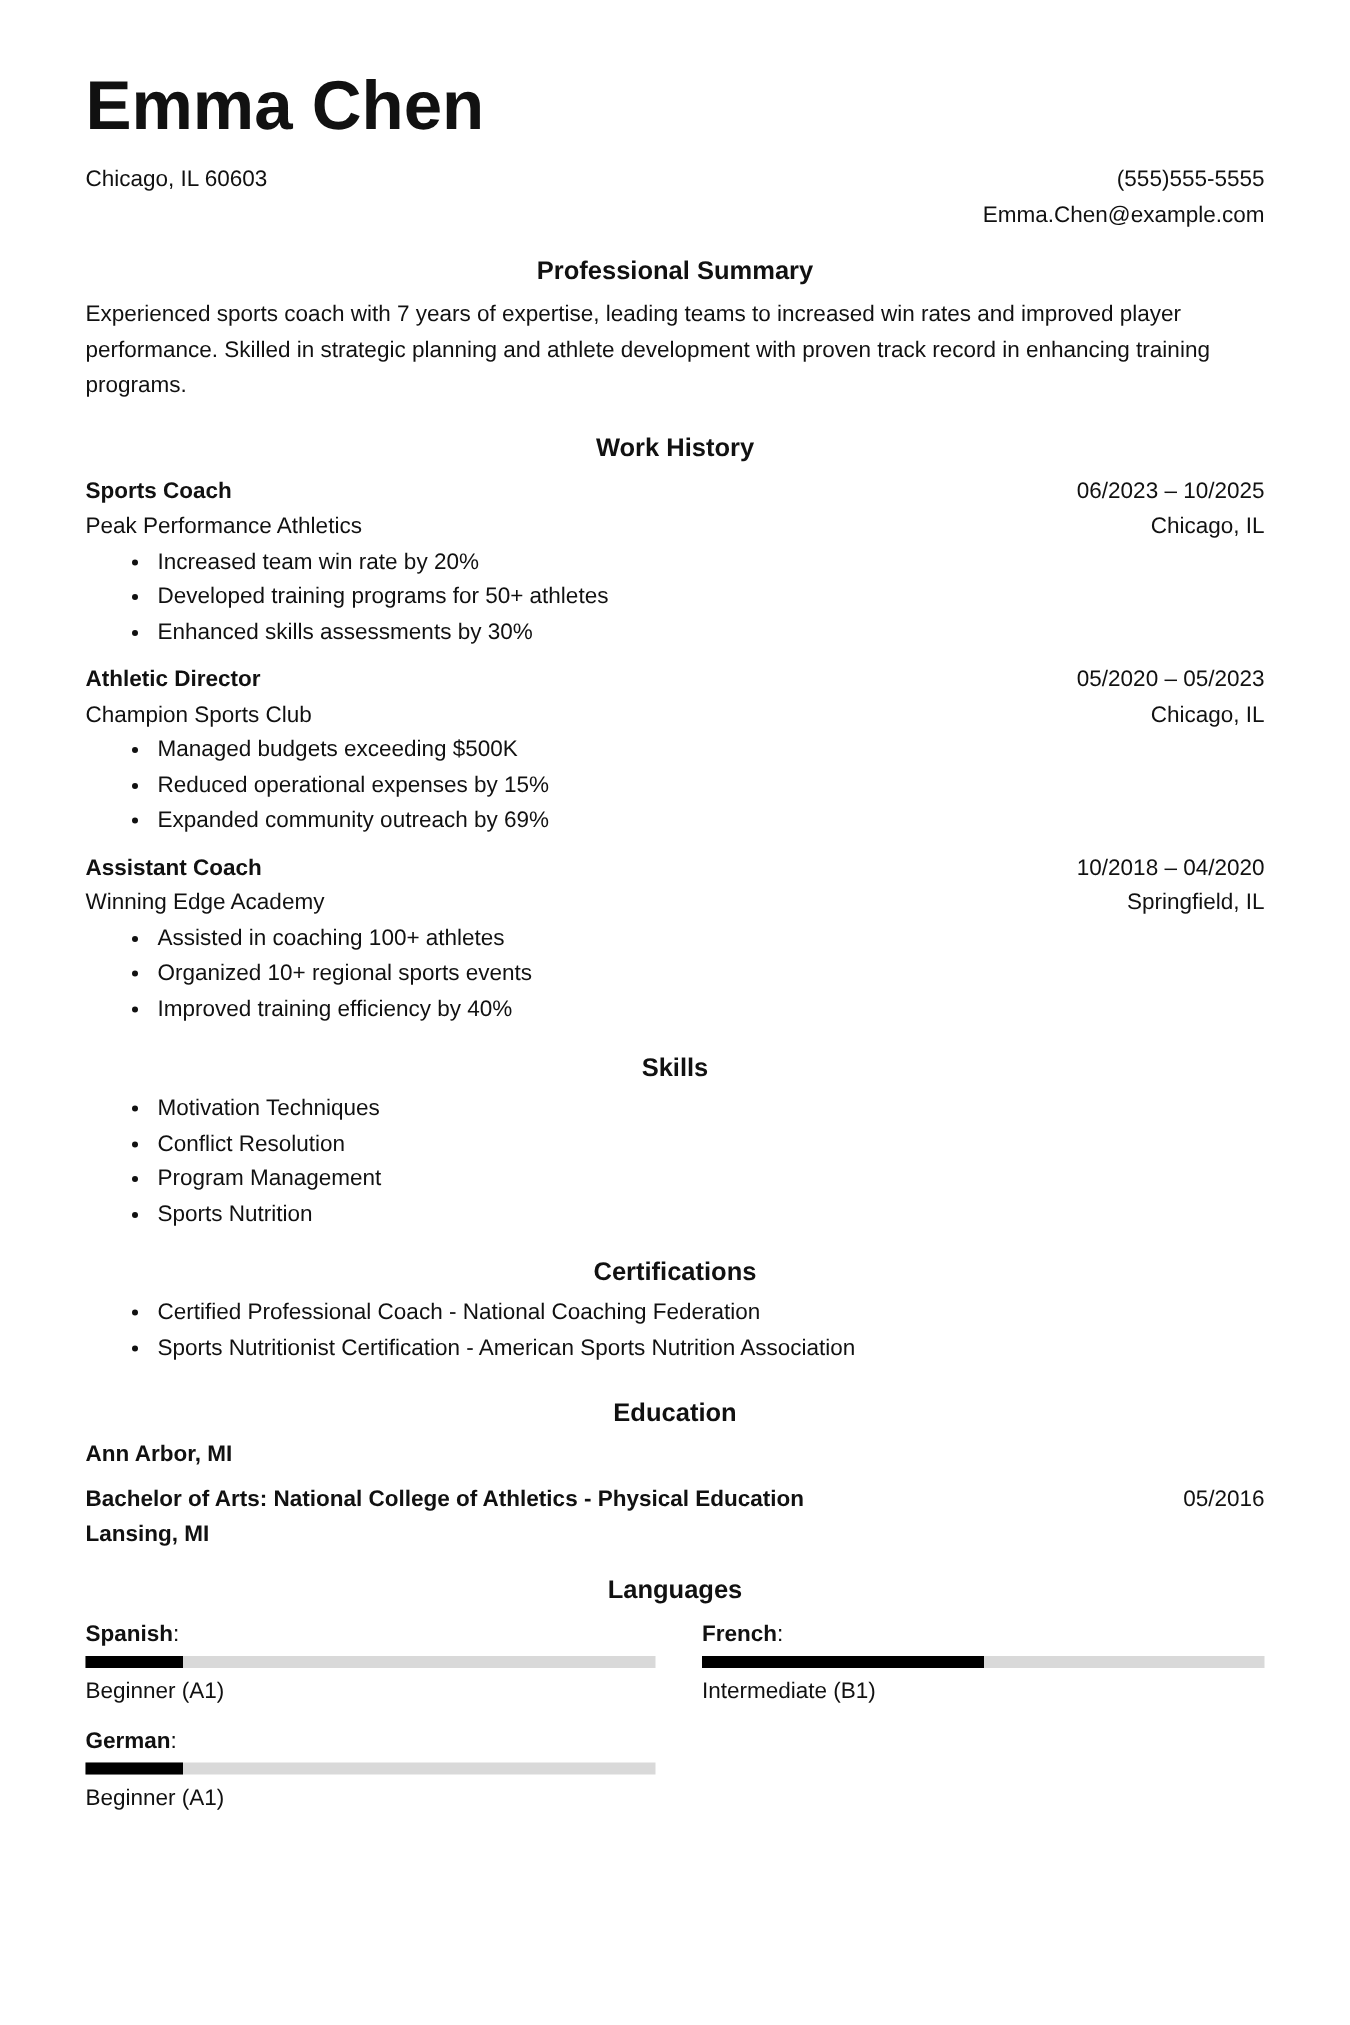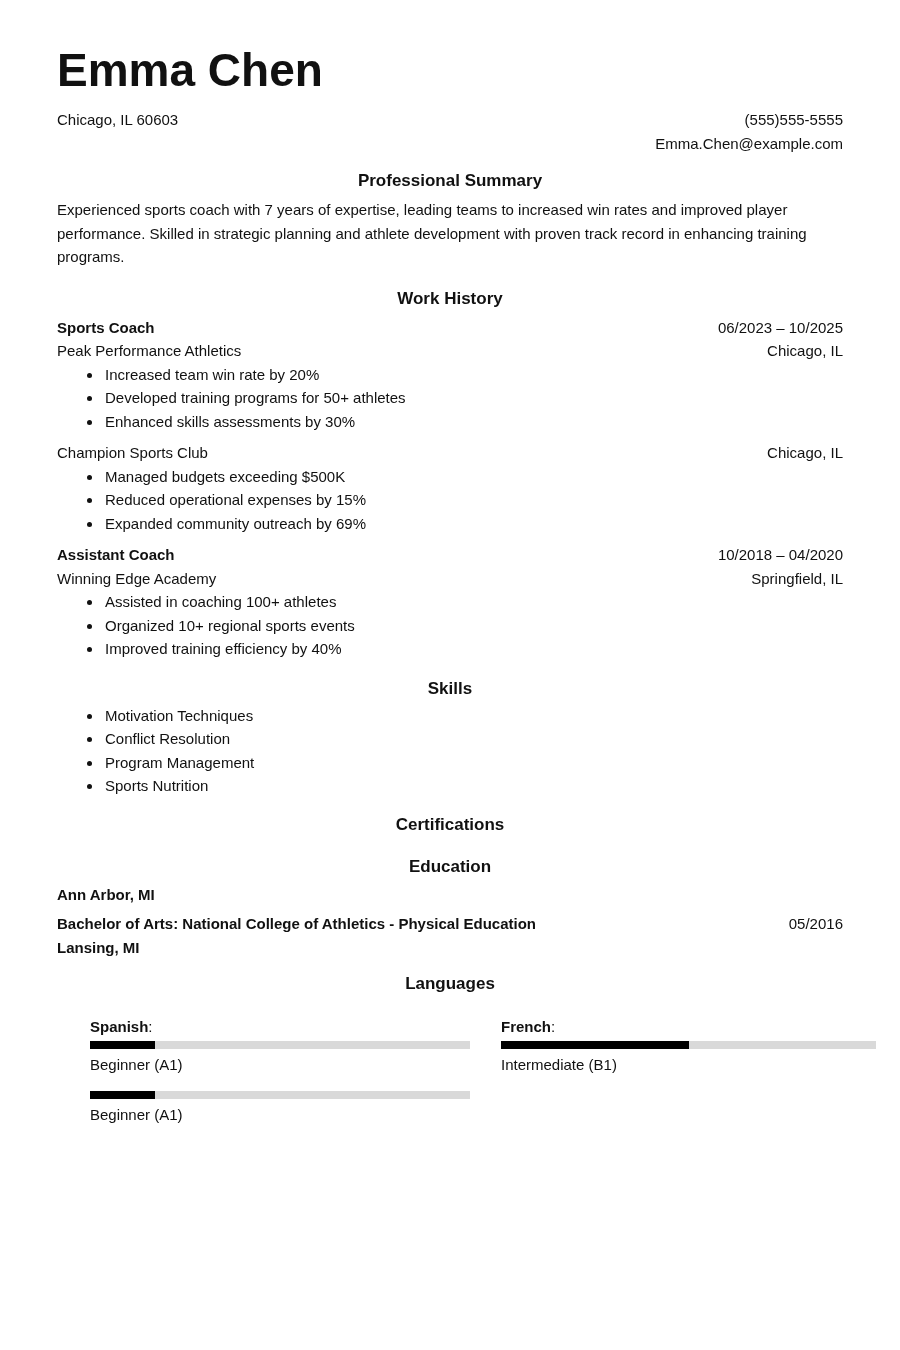--- a/index.html
+++ b/index.html
@@ -53,27 +53,26 @@
 
   .certs-title { margin-top: 16px; margin-bottom: 5px; }
 
   .edu-title { margin-top: 21px; margin-bottom: 6px; }
   .degree { margin-bottom: 6px; }
   .degree-line { display: flex; justify-content: space-between; }
   .degree-name { font-weight: bold; }
   .degree-date { font-weight: normal; }
   .degree-city { font-weight: bold; }
 
-  .lang-title { margin-top: 14px; margin-bottom: 22px; }
+  .lang-title { margin-top: 14px; margin-bottom: 9px; }
   .lang-grid {
     display: grid;
     grid-template-columns: 380px 375px;
     column-gap: 31px;
     row-gap: 11px;
-    margin-left: 33px;
   }
   .lang-label { line-height: 22px; }
   .lang-name { font-weight: bold; }
   .lang-bar { height: 8px; margin: 3px 0 4px 0; }
   .lang-fill { height: 8px; }
 </style>
 </head>
 <body style="color: rgb(17, 17, 17);">
 
 <div class="page">
@@ -103,20 +102,24 @@
     </div>
     <ul class="bullets">
       <li>Increased team win rate by 20%</li>
       <li>Developed training programs for 50+ athletes</li>
       <li>Enhanced skills assessments by 30%</li>
     </ul>
   </div>
 
   <div class="job">
     <div class="row2">
+      <span class="job-title">Athletic Director</span>
+      <span class="right-col">05/2020 – 05/2023</span>
+    </div>
+    <div class="row2">
       <span>Champion Sports Club</span>
       <span class="right-col">Chicago, IL</span>
     </div>
     <ul class="bullets">
       <li>Managed budgets exceeding $500K</li>
       <li>Reduced operational expenses by 15%</li>
       <li>Expanded community outreach by 69%</li>
     </ul>
   </div>
 
@@ -140,20 +143,24 @@
   <div class="skills-grid">
     <ul class="bullets">
       <li>Motivation Techniques</li>
       <li>Conflict Resolution</li>
       <li>Program Management</li>
       <li>Sports Nutrition</li>
     </ul>
   </div>
 
   <h2 class="section-title certs-title">Certifications</h2>
+  <ul class="bullets">
+    <li>Certified Professional Coach - National Coaching Federation</li>
+    <li>Sports Nutritionist Certification - American Sports Nutrition Association</li>
+  </ul>
 
   <h2 class="section-title edu-title">Education</h2>
 
   <div class="degree">
     <div class="degree-city">Ann Arbor, MI</div>
   </div>
 
   <div class="degree">
     <div class="degree-line">
       <span class="degree-name">Bachelor of Arts: National College of Athletics - Physical Education</span>
@@ -175,20 +182,21 @@
 
     <div class="lang-item">
       <div class="lang-label"><span class="lang-name">French</span><span>:</span></div>
       <div class="lang-bar" style="background: rgb(217, 217, 217);">
         <div class="lang-fill" style="width: 50%; background: rgb(0, 0, 0);"></div>
       </div>
       <div>Intermediate (B1)</div>
     </div>
 
     <div class="lang-item">
+      <div class="lang-label"><span class="lang-name">German</span><span>:</span></div>
       <div class="lang-bar" style="background: rgb(217, 217, 217);">
         <div class="lang-fill" style="width: 17%; background: rgb(0, 0, 0);"></div>
       </div>
       <div>Beginner (A1)</div>
     </div>
 
   </div>
 
 </div>
 

